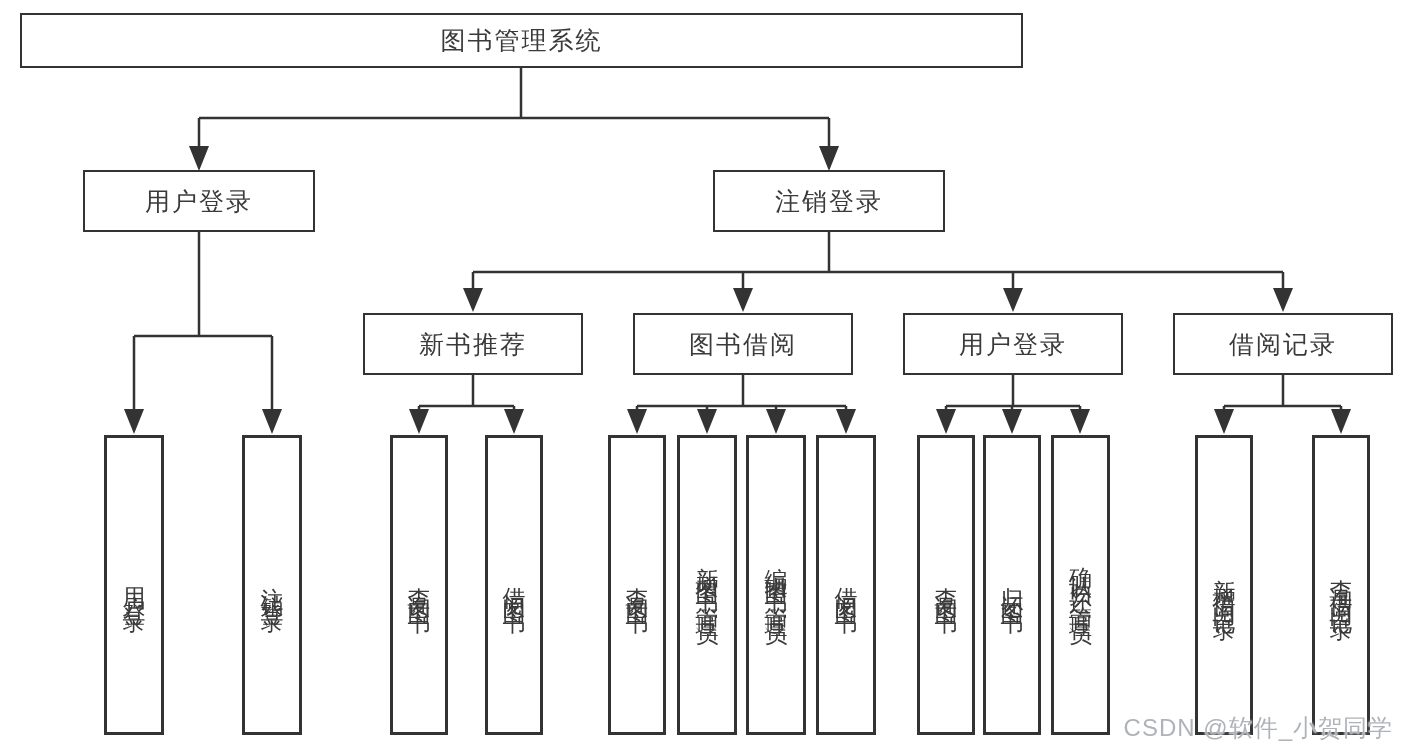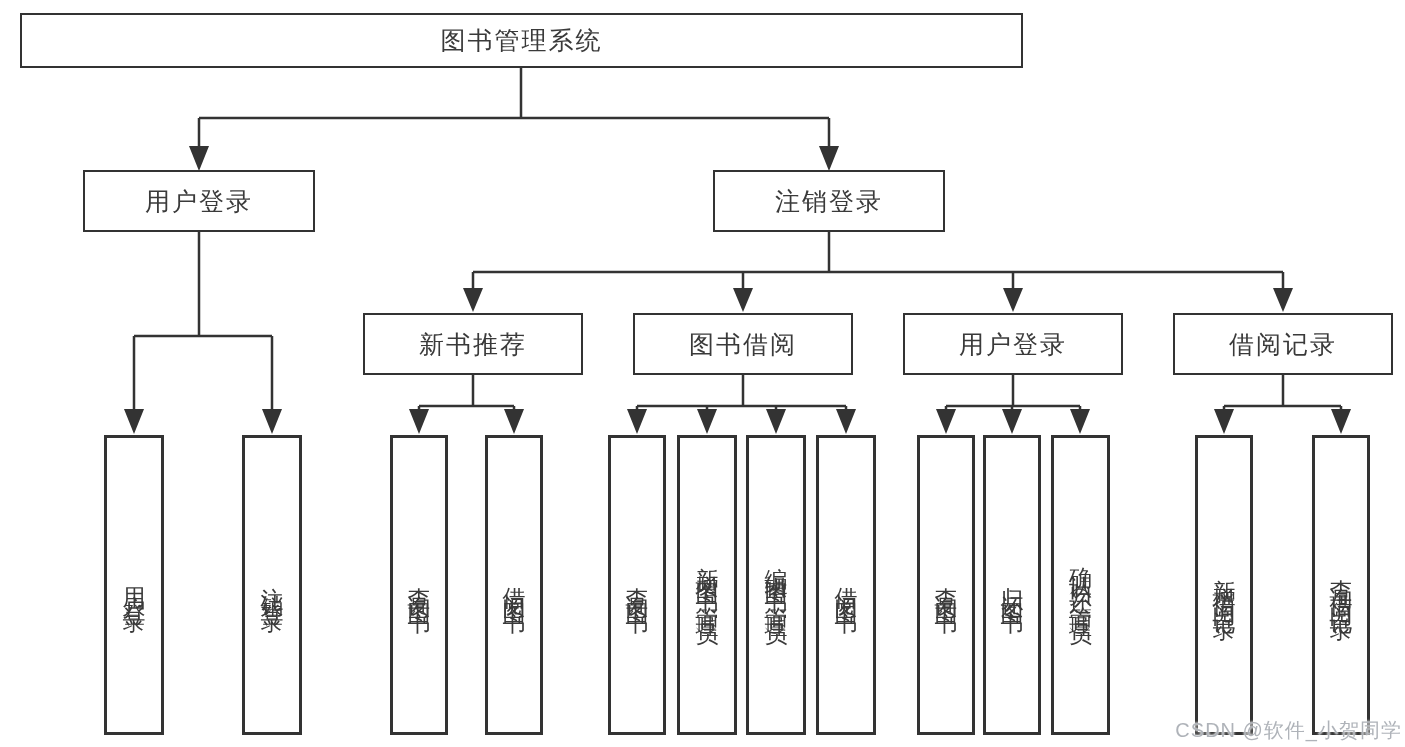--- a/index.html
+++ b/index.html
@@ -32,23 +32,23 @@
     top:435px;height:300px;
     border-width:3px;
     writing-mode:vertical-rl;
     text-orientation:mixed;
     font-size:23px;
     letter-spacing:8px;
     line-height:1;
   }
   .watermark{
     position:absolute;
-    right:3px;bottom:3px;
+    right:12px;bottom:3px;
     z-index:5;
-    font-size:20px;
+    font-size:24px;
     letter-spacing:1px;
     color:rgba(168,173,179,0.92);
     text-shadow:0 0 2px #ffffff,0 0 3px #ffffff;
     white-space:nowrap;
   }
 </style>
 </head>
 <body>
 
 <div class="stage">

